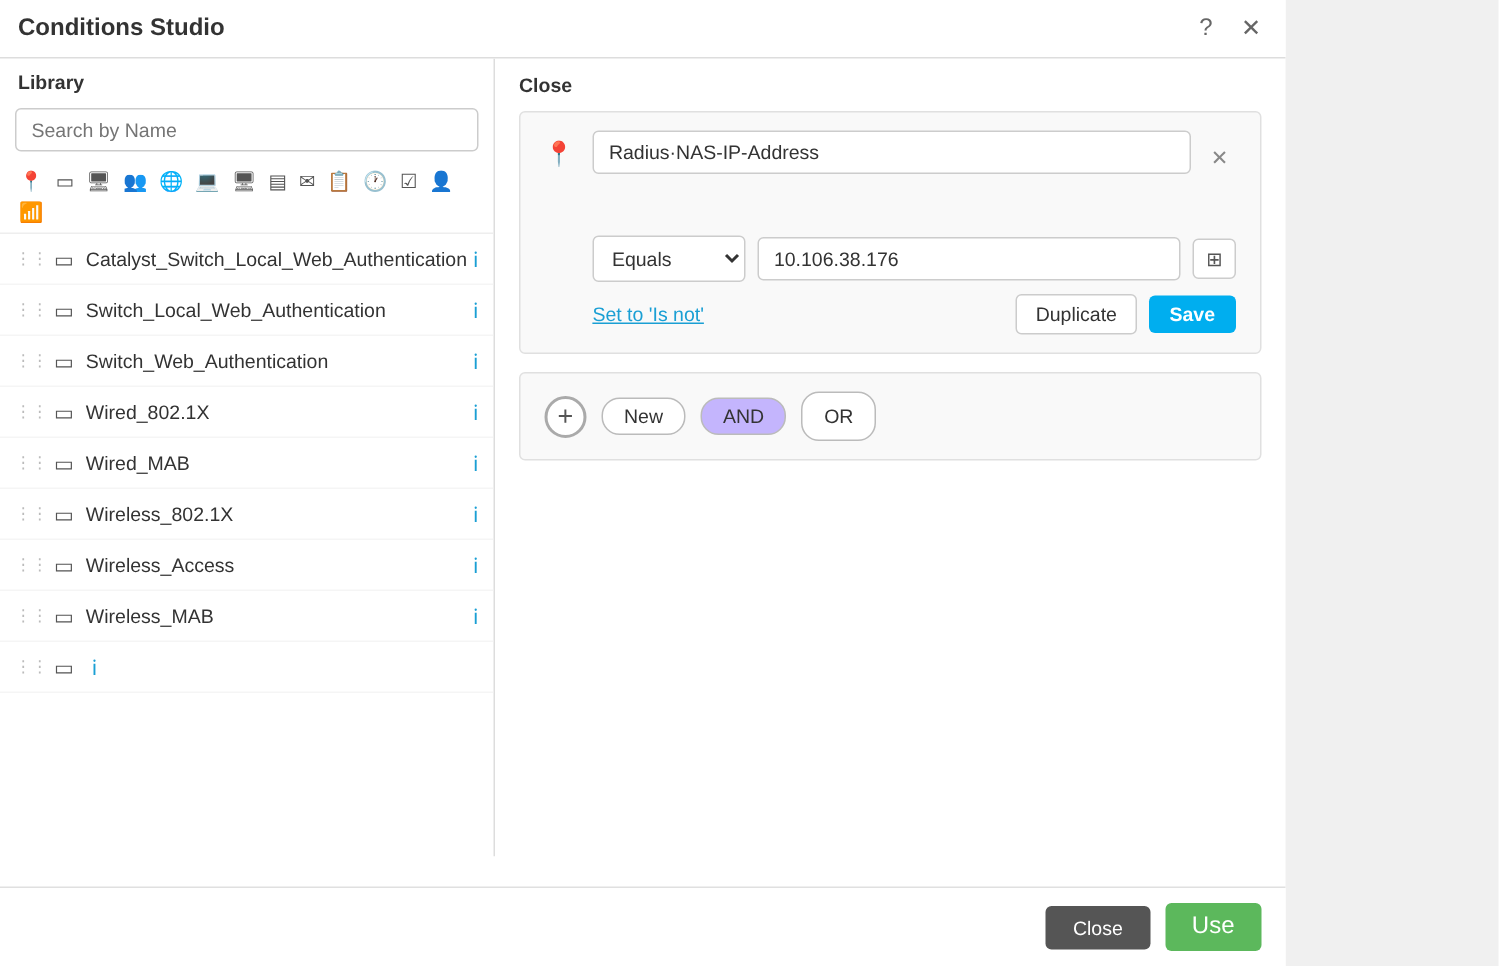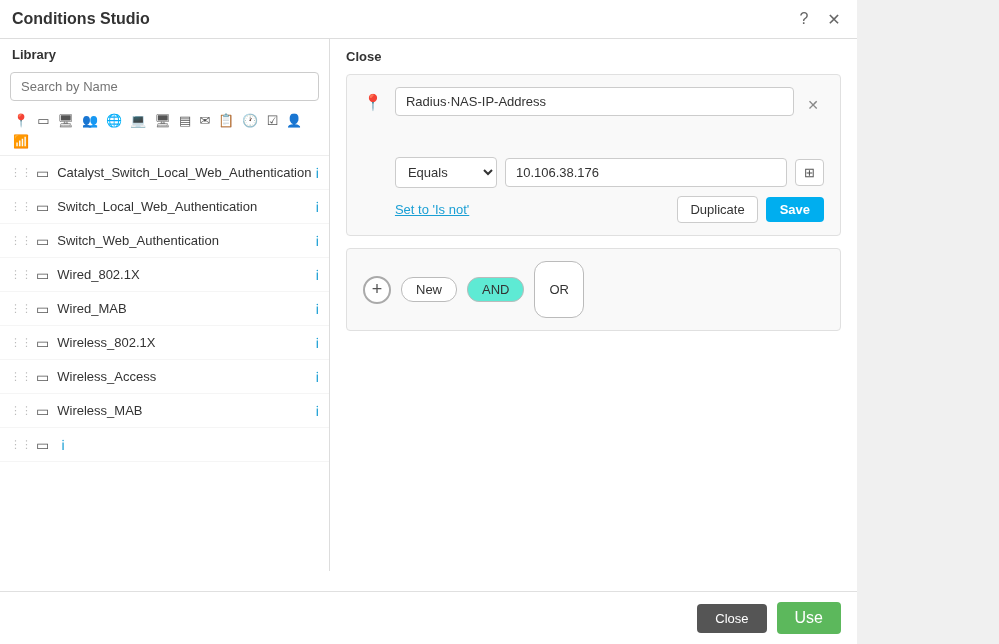--- a/index.html
+++ b/index.html
@@ -278,33 +278,33 @@
     .new-btn {
       background: #fff;
       border: 1px solid #bbb;
       border-radius: 12px;
       padding: 4px 14px;
       cursor: pointer;
       font-size: 13px;
       color: #333;
     }
     .and-btn {
-      background: #5eead4;
+      background: #c4b5fd;
       border: 1px solid #bbb;
       border-radius: 12px;
       padding: 4px 14px;
       cursor: pointer;
       font-size: 13px;
       color: #333;
     }
     .or-btn {
       background: #fff;
       border: 1px solid #bbb;
       border-radius: 12px;
-      padding: 20px 14px;
+      padding: 8px 14px;
       cursor: pointer;
       font-size: 13px;
       color: #333;
     }
     
     .footer {
       display: flex;
       justify-content: flex-end;
       align-items: center;
       padding: 10px 16px;

